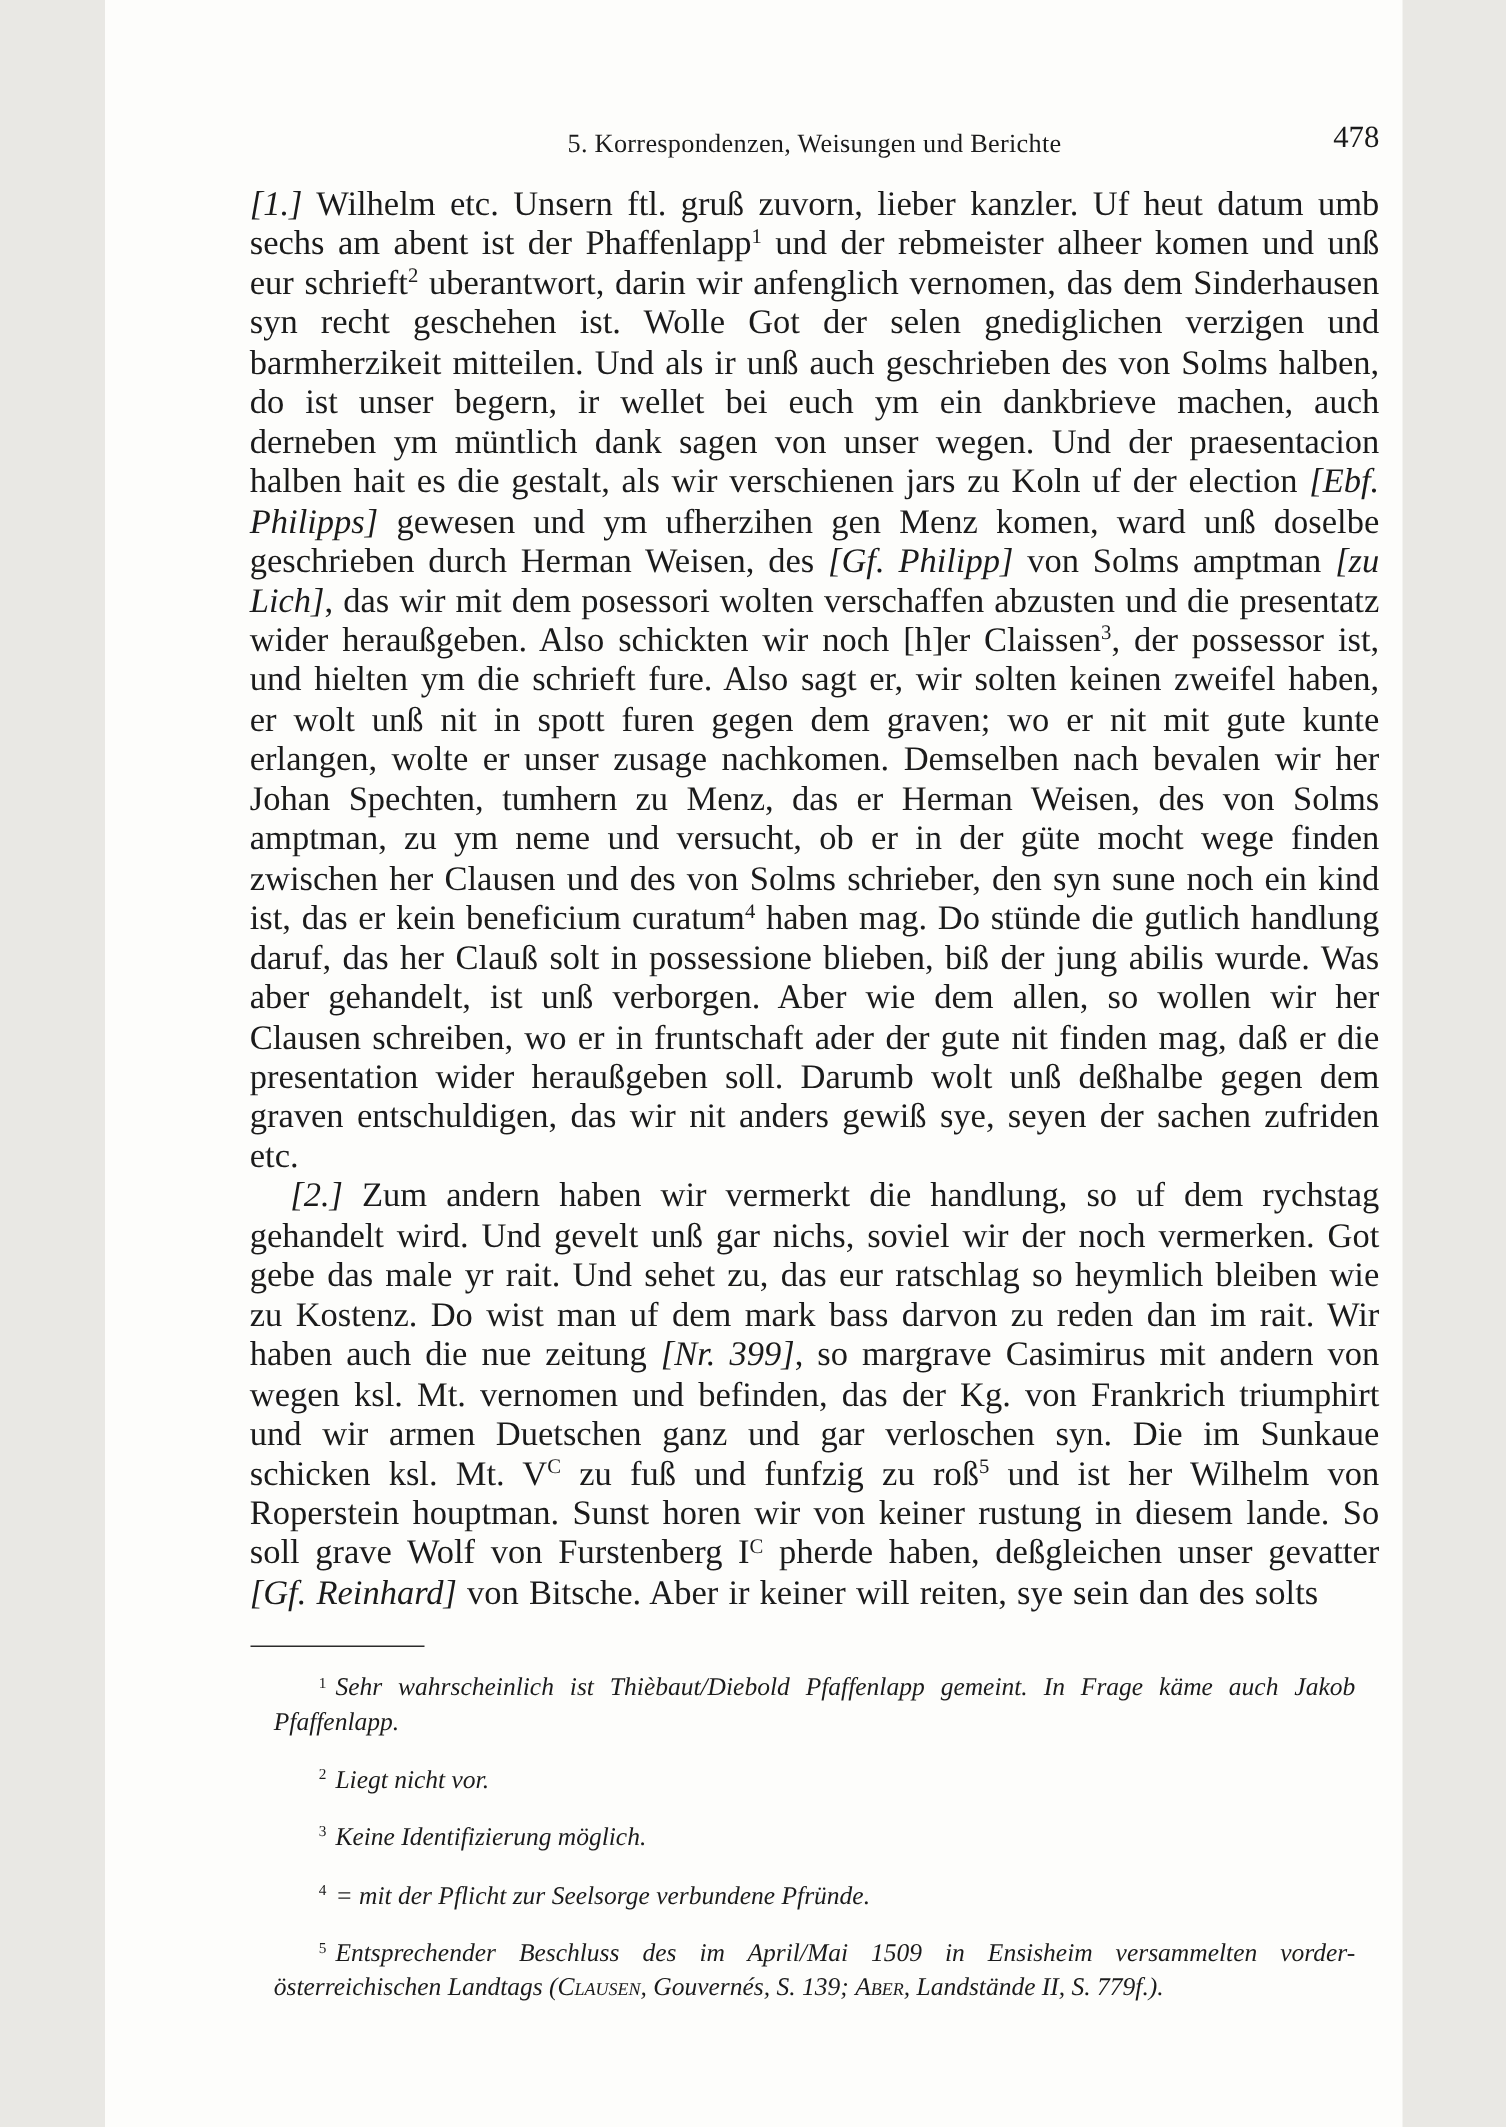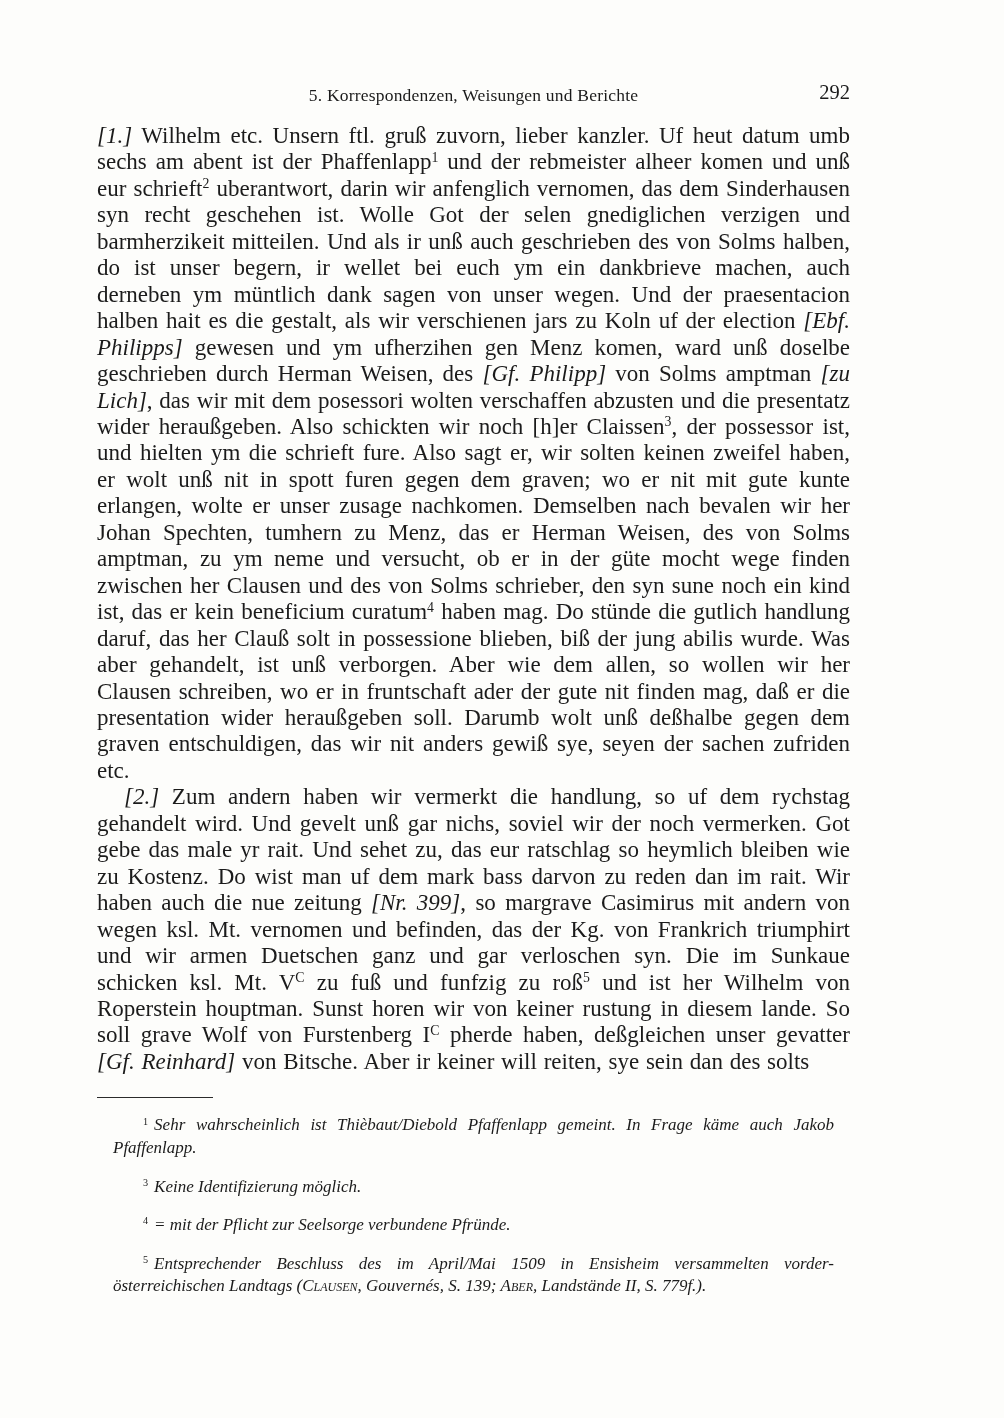--- a/index.html
+++ b/index.html
@@ -1,20 +1,20 @@
 <!DOCTYPE html>
 <html><head>
 <meta charset="utf-8">
 <style>
   * { box-sizing: border-box; }
   html, body { margin: 0; padding: 0; }
   body { background: #e9e8e4; }
   .page {
     position: relative;
-    width: 1004px;
+    width: 865px;
     height: 1418px;
     margin: 0 auto;
     background: #fdfdfb;
     font-family: "Liberation Serif", serif;
     color: #1b1b1b;
     overflow: hidden;
   }
   .content {
     position: absolute;
     left: 97px;
@@ -73,31 +73,32 @@
   }
 </style>
 </head>
 <body>
 
 <div class="page">
   <div class="content">
 
     <div class="running-head">
       <span class="head-title">5. Korrespondenzen, Weisungen und Berichte</span>
-      <span class="page-num">292</span>
+      <span class="page-num">478</span>
     </div>
 
     <div class="body-text" id="paragraphs">
         <p class=""><span class="run-i">[1.]</span><span> Wilhelm etc. Unsern ftl. gruß zuvorn, lieber kanzler. Uf heut datum umb sechs am abent ist der Phaffenlapp</span><sup>1</sup><span> und der rebmeister alheer komen und unß eur schrieft</span><sup>2</sup><span> uberantwort, darin wir anfenglich vernomen, das dem Sinderhausen syn recht geschehen ist. Wolle Got der selen gnediglichen verzigen und barmherzikeit mitteilen. Und als ir unß auch geschrieben des von Solms halben, do ist unser begern, ir wellet bei euch ym ein dankbrieve machen, auch derneben ym müntlich dank sagen von unser wegen. Und der praesentacion halben hait es die gestalt, als wir verschienen jars zu Koln uf der election </span><span class="run-i">[Ebf. Philipps]</span><span> gewesen und ym ufherzihen gen Menz komen, ward unß doselbe geschrieben durch Herman Weisen, des </span><span class="run-i">[Gf. Philipp]</span><span> von Solms amptman </span><span class="run-i">[zu Lich]</span><span>, das wir mit dem posessori wolten verschaffen abzusten und die presentatz wider heraußgeben. Also schickten wir noch [h]er Claissen</span><sup>3</sup><span>, der possessor ist, und hielten ym die schrieft fure. Also sagt er, wir solten keinen zweifel haben, er wolt unß nit in spott furen gegen dem graven; wo er nit mit gute kunte erlangen, wolte er unser zusage nachkomen. Demselben nach bevalen wir her Johan Spechten, tumhern zu Menz, das er Herman Weisen, des von Solms amptman, zu ym neme und versucht, ob er in der güte mocht wege finden zwischen her Clausen und des von Solms schrieber, den syn sune noch ein kind ist, das er kein beneficium curatum</span><sup>4</sup><span> haben mag. Do stünde die gutlich handlung daruf, das her Clauß solt in possessione blieben, biß der jung abilis wurde. Was aber gehandelt, ist unß verborgen. Aber wie dem allen, so wollen wir her Clausen schreiben, wo er in fruntschaft ader der gute nit finden mag, daß er die presentation wider heraußgeben soll. Darumb wolt unß deßhalbe gegen dem graven entschuldigen, das wir nit anders gewiß sye, seyen der sachen zufriden etc.</span></p>
         <p class="indent"><span class="run-i">[2.]</span><span> Zum andern haben wir vermerkt die handlung, so uf dem rychstag gehandelt wird. Und gevelt unß gar nichs, soviel wir der noch vermerken. Got gebe das male yr rait. Und sehet zu, das eur ratschlag so heymlich bleiben wie zu Kostenz. Do wist man uf dem mark bass darvon zu reden dan im rait. Wir haben auch die nue zeitung </span><span class="run-i">[Nr. 399]</span><span>, so margrave Casimirus mit andern von wegen ksl. Mt. vernomen und befinden, das der Kg. von Frankrich triumphirt und wir armen Duetschen ganz und gar verloschen syn. Die im Sunkaue schicken ksl. Mt. V</span><sup>C</sup><span> zu fuß und funfzig zu roß</span><sup>5</sup><span> und ist her Wilhelm von Roperstein houptman. Sunst horen wir von keiner rustung in diesem lande. So soll grave Wolf von Furstenberg I</span><sup>C</sup><span> pherde haben, deßgleichen unser gevatter </span><span class="run-i">[Gf. Reinhard]</span><span> von Bitsche. Aber ir keiner will reiten, sye sein dan des solts</span></p>
       </div>
 
     <div class="footnote-sep"></div>
 
     <div class="footnotes" id="footnotes-list">
         <p><sup class="fn-num">1</sup><span>Sehr wahrscheinlich ist Thièbaut/Diebold Pfaffenlapp gemeint. In Frage käme auch Jakob Pfaffenlapp.</span></p>
+        <p><sup class="fn-num">2</sup><span>Liegt nicht vor.</span></p>
         <p><sup class="fn-num">3</sup><span>Keine Identifizierung möglich.</span></p>
         <p><sup class="fn-num">4</sup><span>= mit der Pflicht zur Seelsorge verbundene Pfründe.</span></p>
         <p><sup class="fn-num">5</sup><span>Entsprechender Beschluss des im April/Mai 1509 in Ensisheim versammelten vorder-österreichischen Landtags (</span><span class="run-sc">Clausen</span><span>, Gouvernés, S. 139; </span><span class="run-sc">Aber</span><span>, Landstände II, S. 779f.).</span></p>
       </div>
 
   </div>
 </div>
 
 </body></html>

